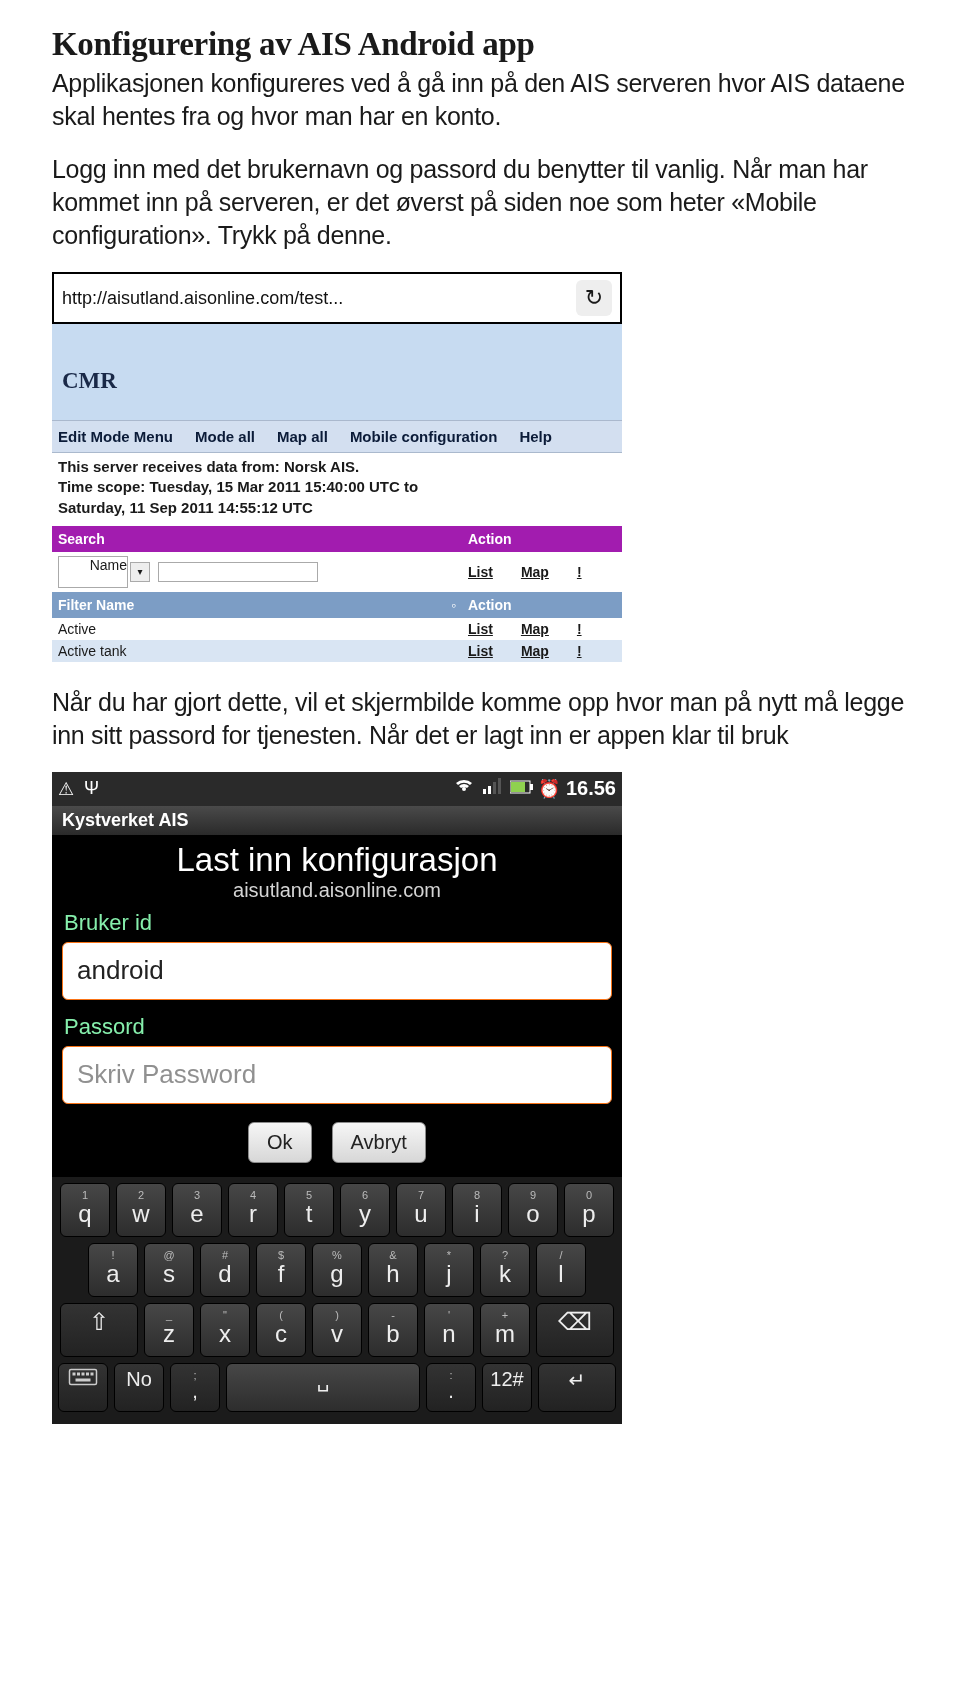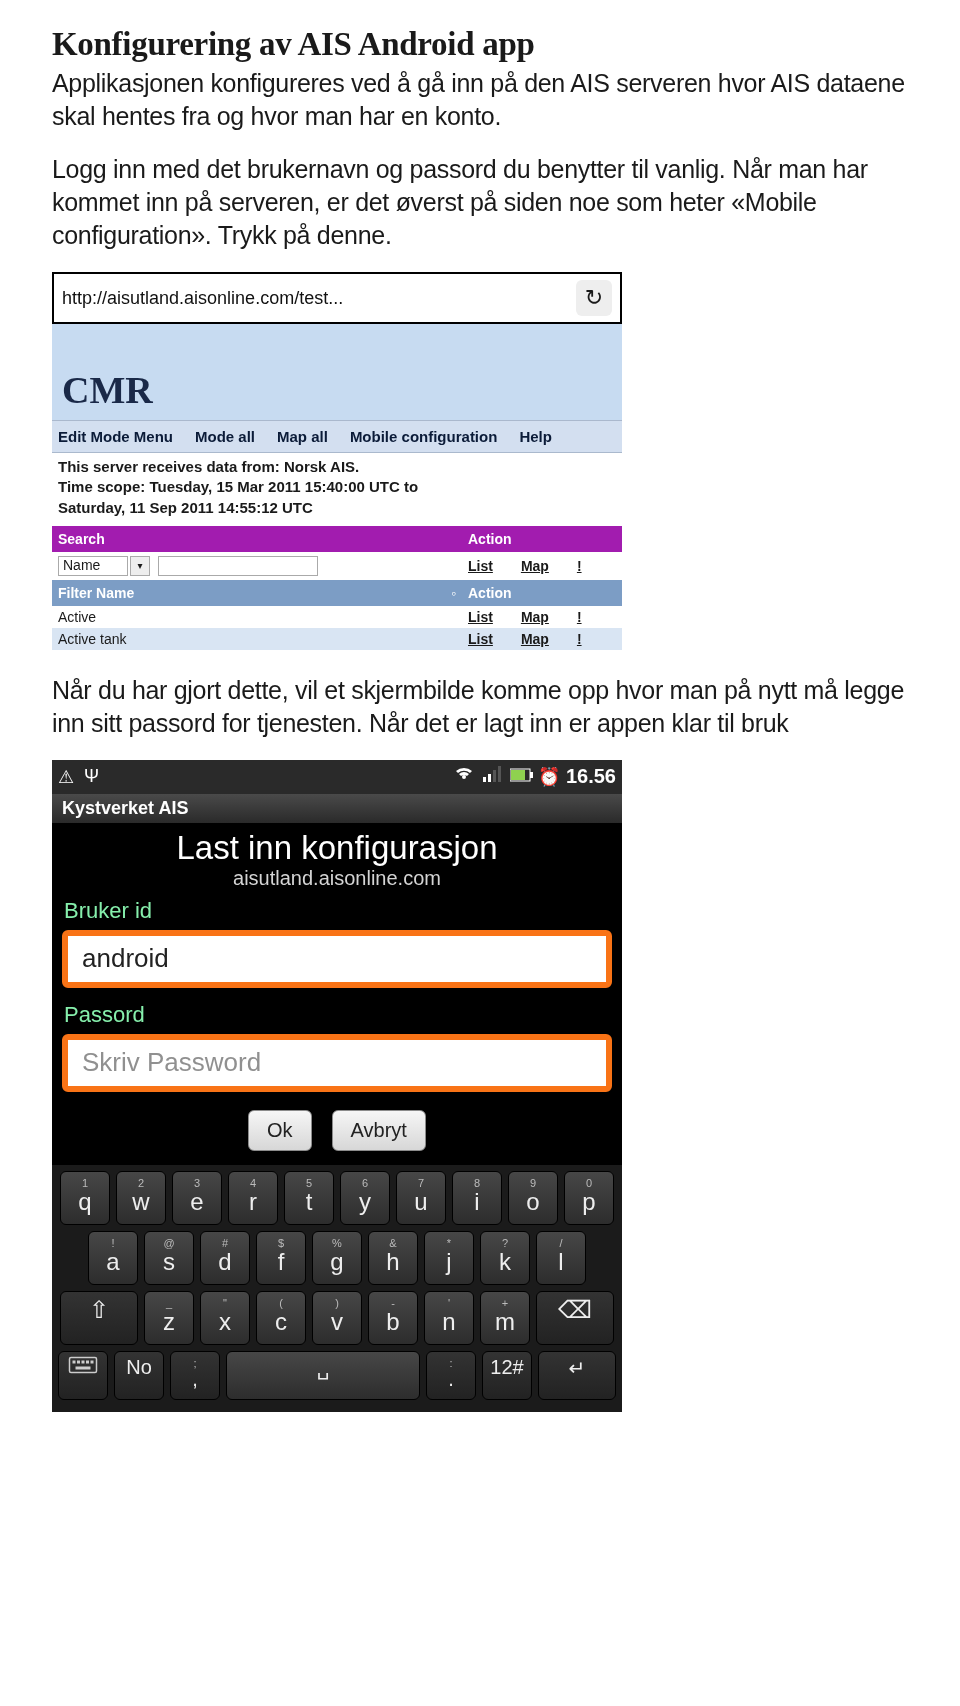--- a/index.html
+++ b/index.html
@@ -51,21 +51,21 @@
     display: flex; align-items: center; justify-content: center;
     font-size: 22px;
   }
   .cmr-head {
     background: #c7dbf1;
     height: 96px;
     padding: 44px 10px 0 10px;
   }
   .cmr-logo {
     font-family: "Times New Roman", serif;
-    font-size: 38px;
+    font-size: 23px;
     font-weight: bold;
     color: #1a2948;
   }
   .menu {
     background: #d3dff0;
     display: flex;
     gap: 22px;
     font-size: 15px;
     font-weight: bold;
     color: #0b1b38;
@@ -85,21 +85,21 @@
     background: #a21caf;
     color: #fff;
     font-weight: bold;
     padding: 5px 6px;
   }
   .name-row td {
     background: #fff;
     padding: 4px 6px;
   }
   .name-cell { display: flex; align-items: center; gap: 2px; }
-  .name-input { width: 70px; height: 20px; border:1px solid #aaa; background:#fff; display:inline-block; }
+  .name-input { width: 70px; height: 32px; border:1px solid #aaa; background:#fff; display:inline-block;text-align:right; }
   .name-sel { width: 20px; height: 20px; border:1px solid #aaa; background:#eee; display:flex; align-items:center; justify-content:center; font-size:10px;}
   .name-input2 { width: 160px; height: 20px; border:1px solid #aaa; margin-left:6px;}
   .link { text-decoration: underline; font-weight: bold; }
   .filter-row td { background: #7c9dc5; color:#fff; font-weight:bold; padding:5px 6px;}
   .r-white td { background:#fff; padding: 3px 6px; }
   .r-blue td { background:#d9e5f3; padding: 3px 6px; }
   .act-col { width: 160px; }
   .action-side { display:flex; gap:28px; }
 
   
@@ -140,21 +140,21 @@
     font-size: 20px;
     color:#d4d4d4;
     padding-bottom: 6px;
   }
   .lbl { color:#86efac; font-size:22px; padding: 2px 12px;}
   .fld {
     margin: 4px 10px 12px 10px;
     height: 58px;
     background:#fff;
     border-radius: 6px;
-    border:6px solid #f97316;
+    border:1px solid #f97316;
     color:#222;
     font-size:26px;
     display:flex; align-items:center;
     padding: 0 14px;
   }
   .fld.placeholder { color:#909090; }
   .btn-row { display:flex; justify-content:center; gap:20px; padding: 6px 0 14px 0;}
   .btn {
     background: linear-gradient(#f6f6f6,#d7d7d7);
     border:1px solid #8b8b8b;

